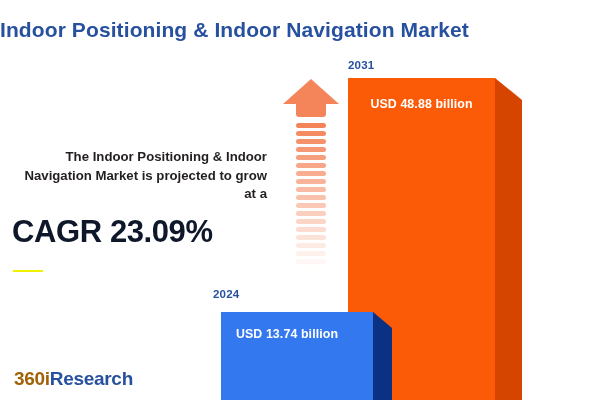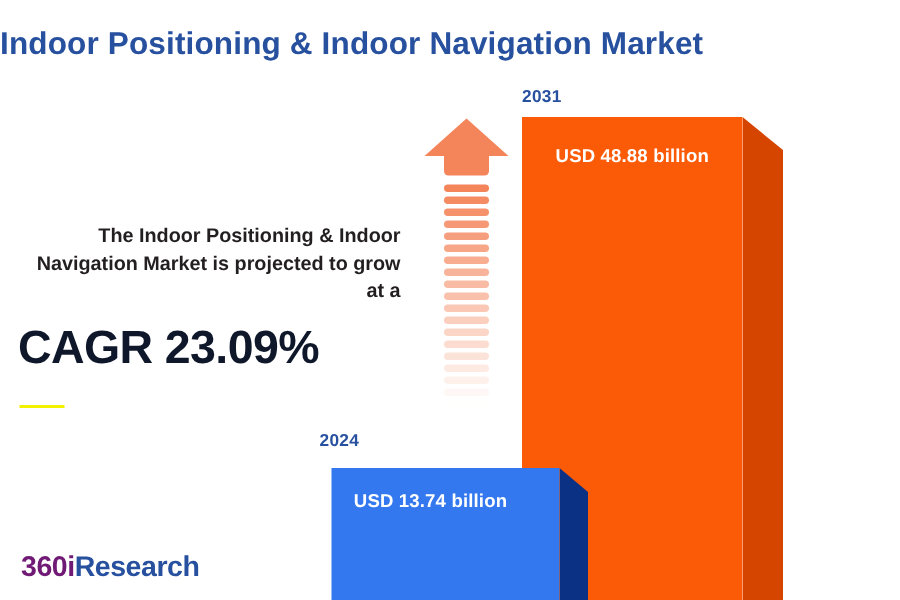--- a/index.html
+++ b/index.html
@@ -162,21 +162,21 @@
 
   
   #logo {
     position:absolute;
     left:14px; top:368px;
     font-size:19px;
     font-weight:bold;
     letter-spacing:-0.3px;
     white-space:nowrap;
   }
-  #logo-360i { color:#701a75; }
+  #logo-360i { color:#a16207; }
   #logo-research { color:#27509F; }
 </style>
 </head>
 <body>
 
 <div id="infographic">
 
   <div id="chart-title">Indoor Positioning &amp; Indoor Navigation Market</div>
 
   <div id="narrative">

